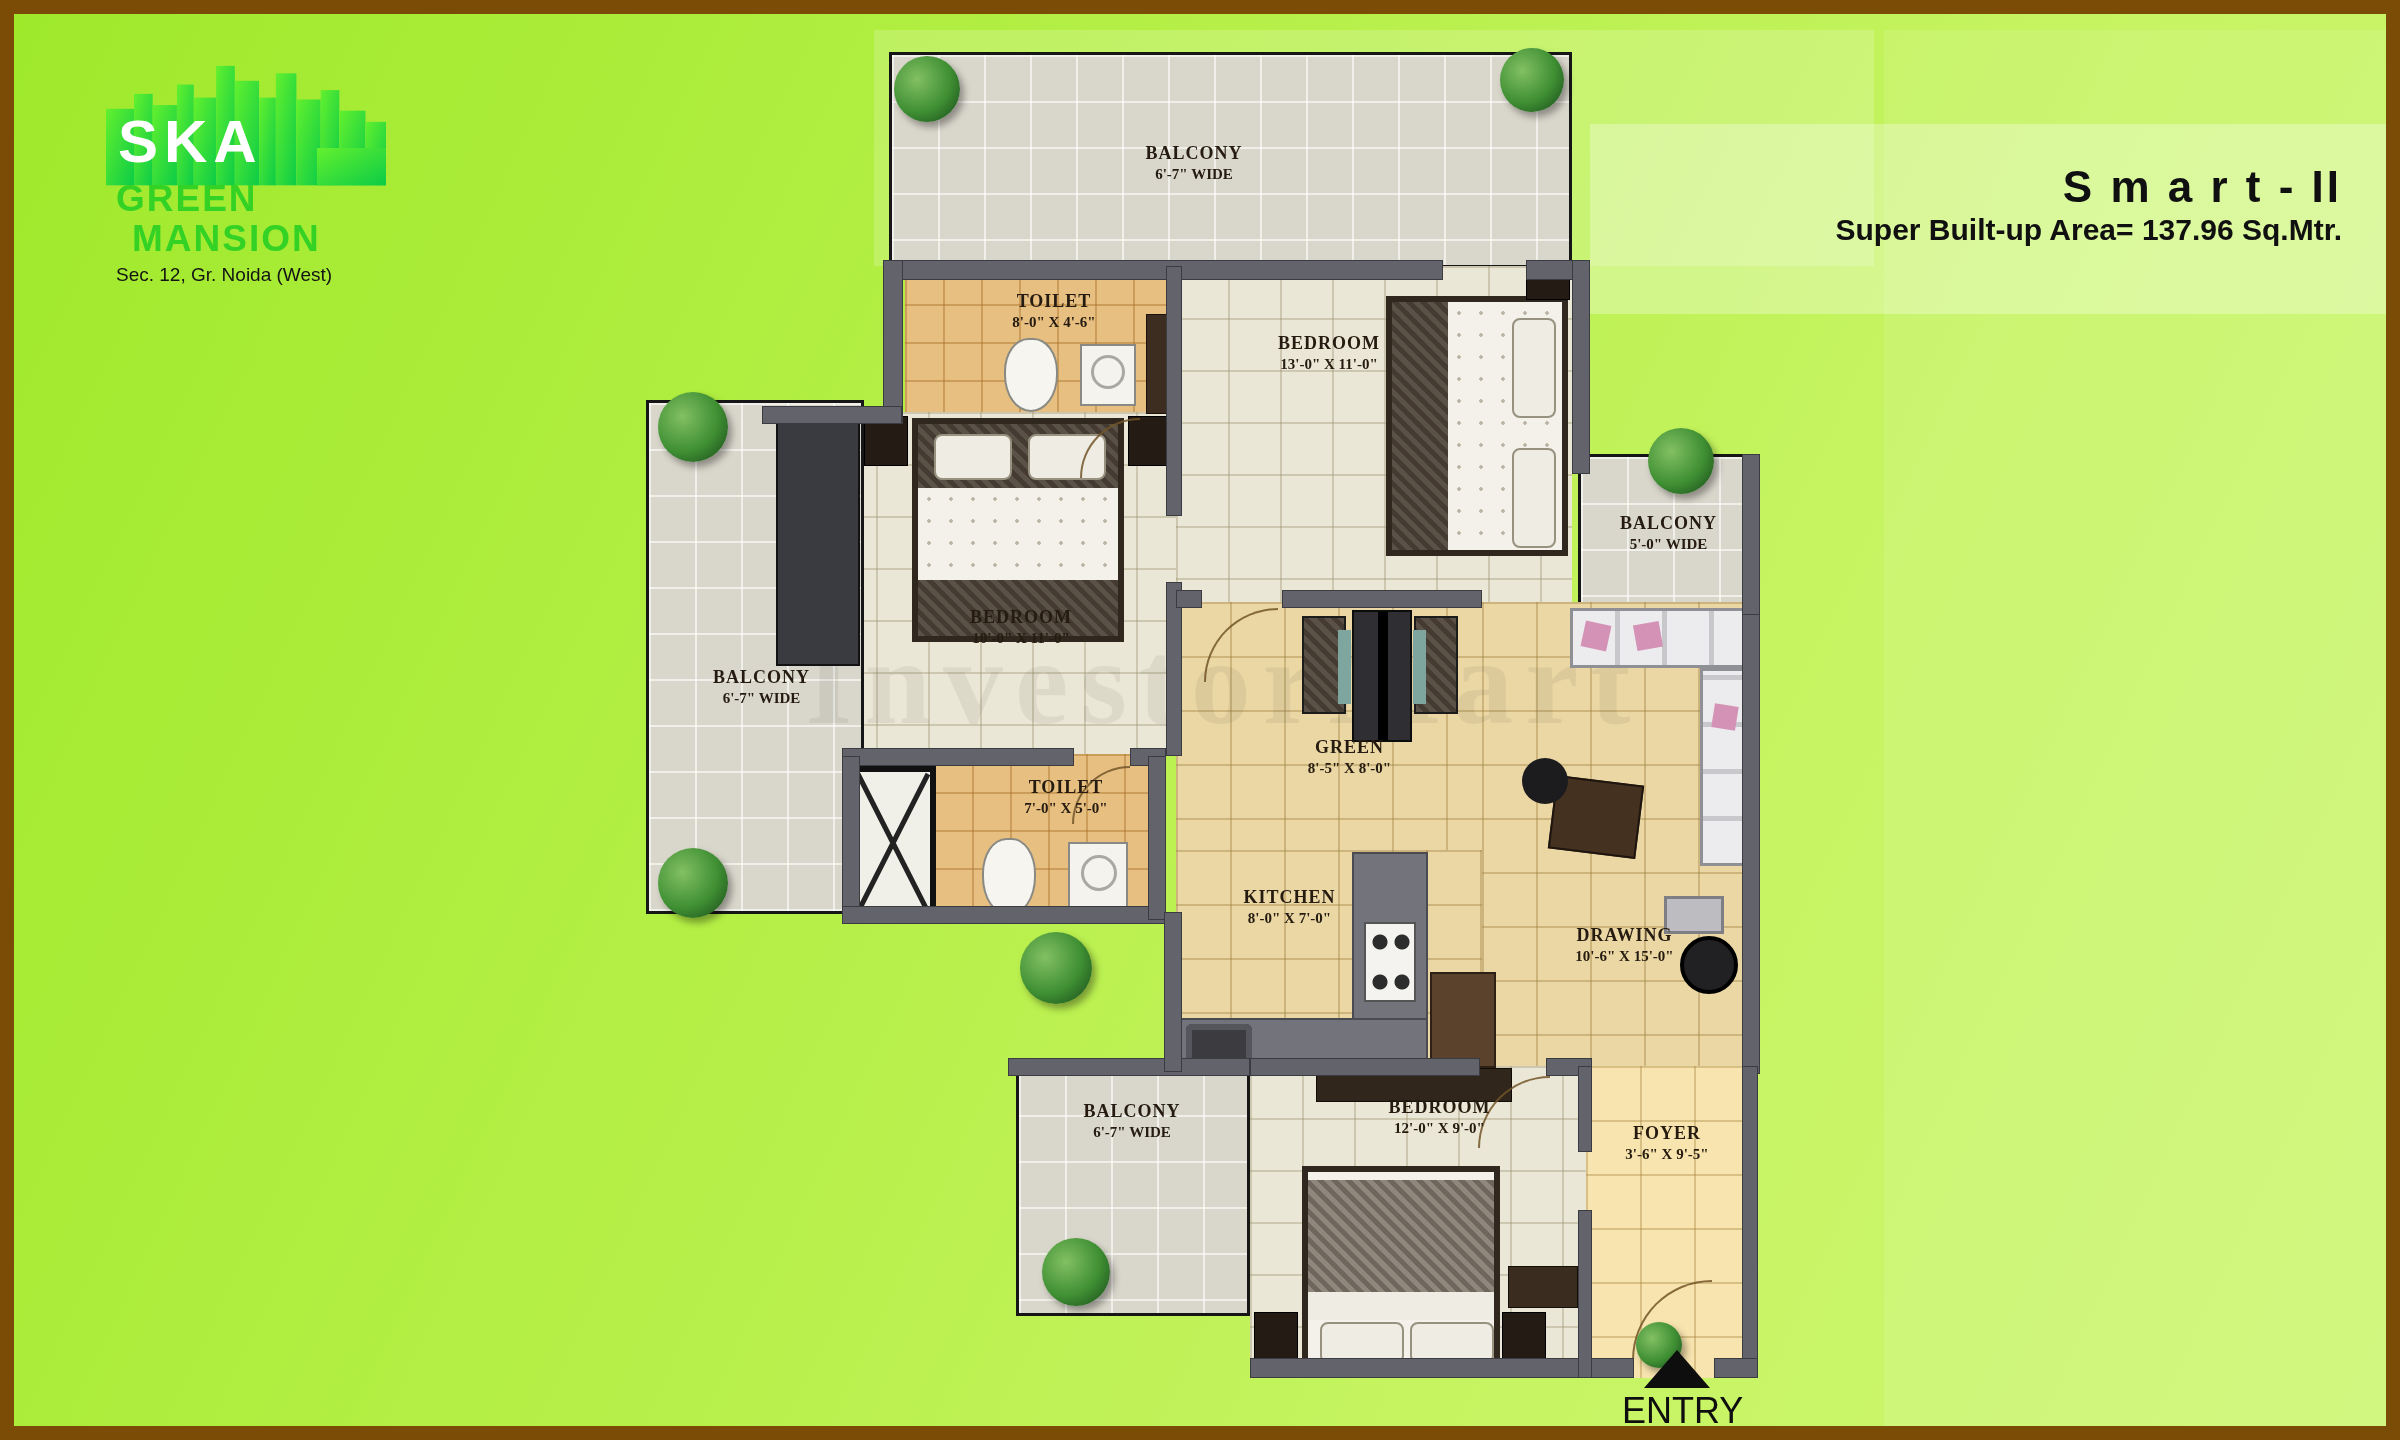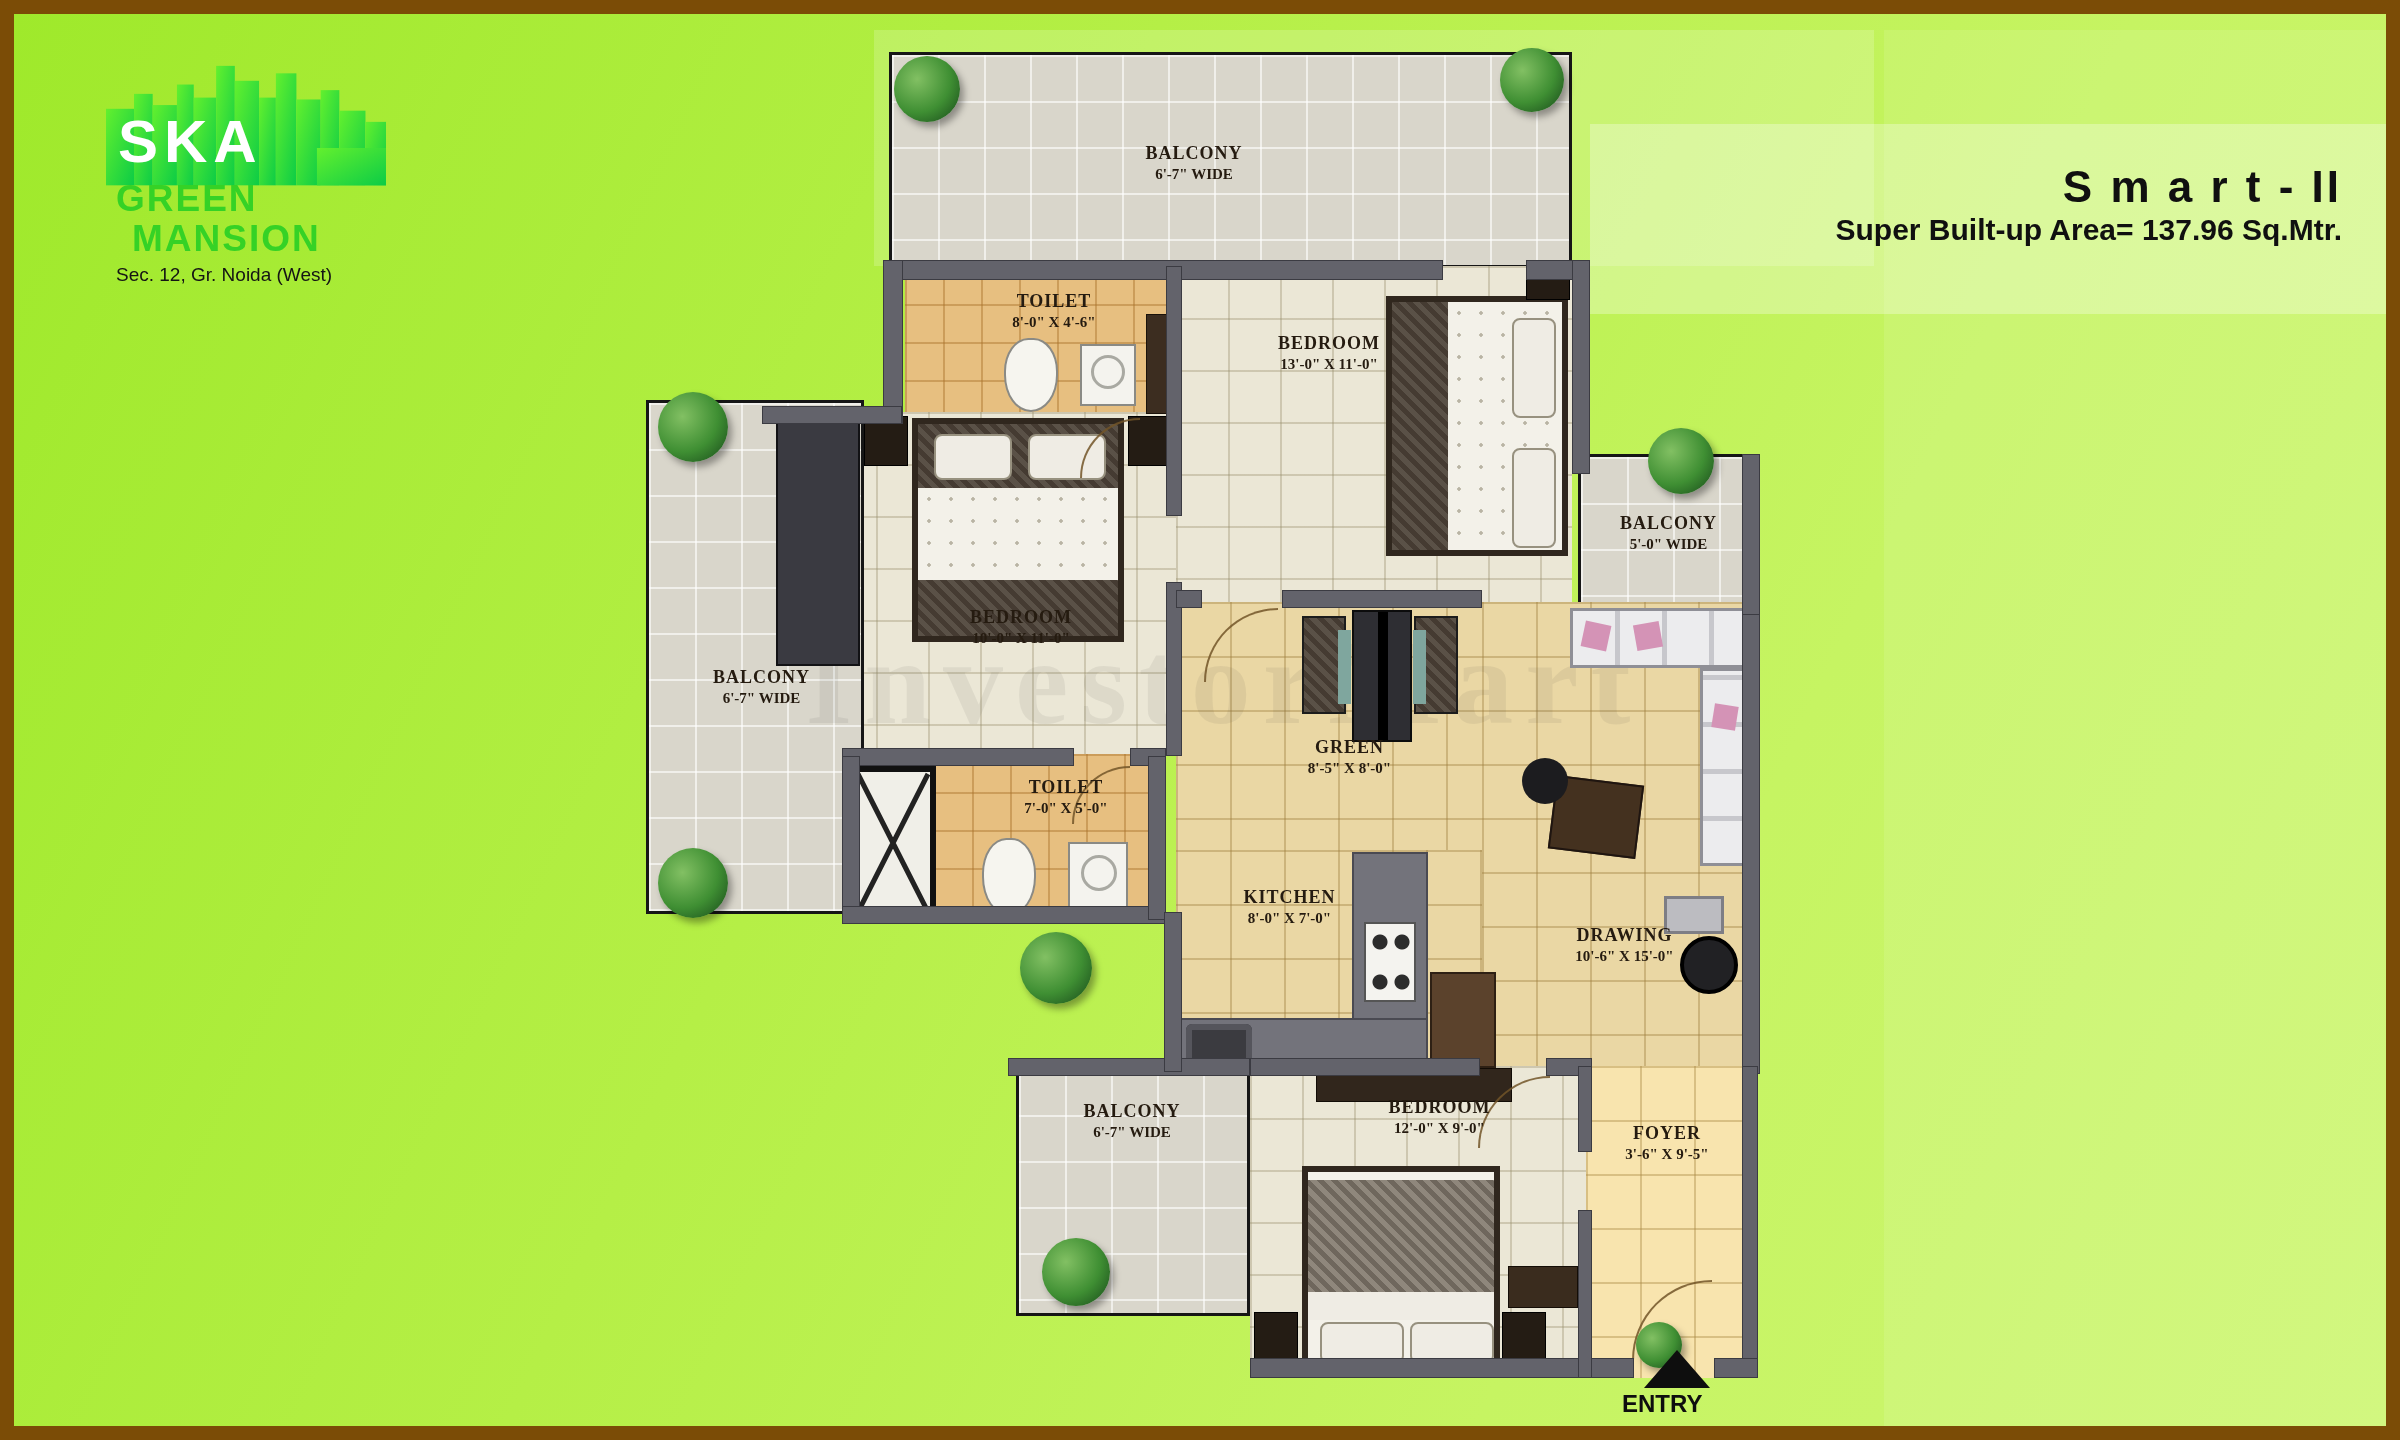--- a/index.html
+++ b/index.html
@@ -52,21 +52,21 @@
   .logo-green,.logo-mansion{position:absolute;color:#35d226;font-weight:bold;font-size:37px;letter-spacing:2px;z-index:6;}
   .logo-sub{position:absolute;color:#141414;font-size:19px;z-index:6;}
   .titleblock{position:absolute;right:44px;top:148px;width:720px;text-align:right;color:#101010;z-index:6;}
   .title-name{font-size:44px;font-weight:bold;letter-spacing:3px;}
   .title-area{font-size:30px;font-weight:bold;line-height:1.2;}
   .watermark{position:absolute;left:620px;top:600px;width:1180px;text-align:center;z-index:14;
     font-family:"Liberation Serif",serif;font-size:120px;font-weight:bold;color:#333;
     opacity:.07;letter-spacing:12px;}
   .entry-tri{position:absolute;width:0;height:0;z-index:50;
     border-left:33px solid transparent;border-right:33px solid transparent;border-bottom:38px solid #0e0e0e;}
-  .entry-label{position:absolute;text-align:left;font-weight:bold;font-size:24px;color:#0e0e0e;z-index:50;}
+  .entry-label{position:absolute;text-align:center;font-weight:normal;font-size:36px;color:#0e0e0e;z-index:50;}
 </style>
 </head>
 <body>
 
 <div class="page">
 
   <div class="abs lightpatch" style="left:860px;top:16px;width:1000px;height:236px;"></div>
   <div class="abs lightpatch" style="left:1870px;top:16px;width:516px;height:1410px;background:rgba(255,255,255,.10);"></div>
   <div class="abs lightpatch" style="left:1576px;top:110px;width:810px;height:190px;background:rgba(255,255,255,.30);"></div>
 

